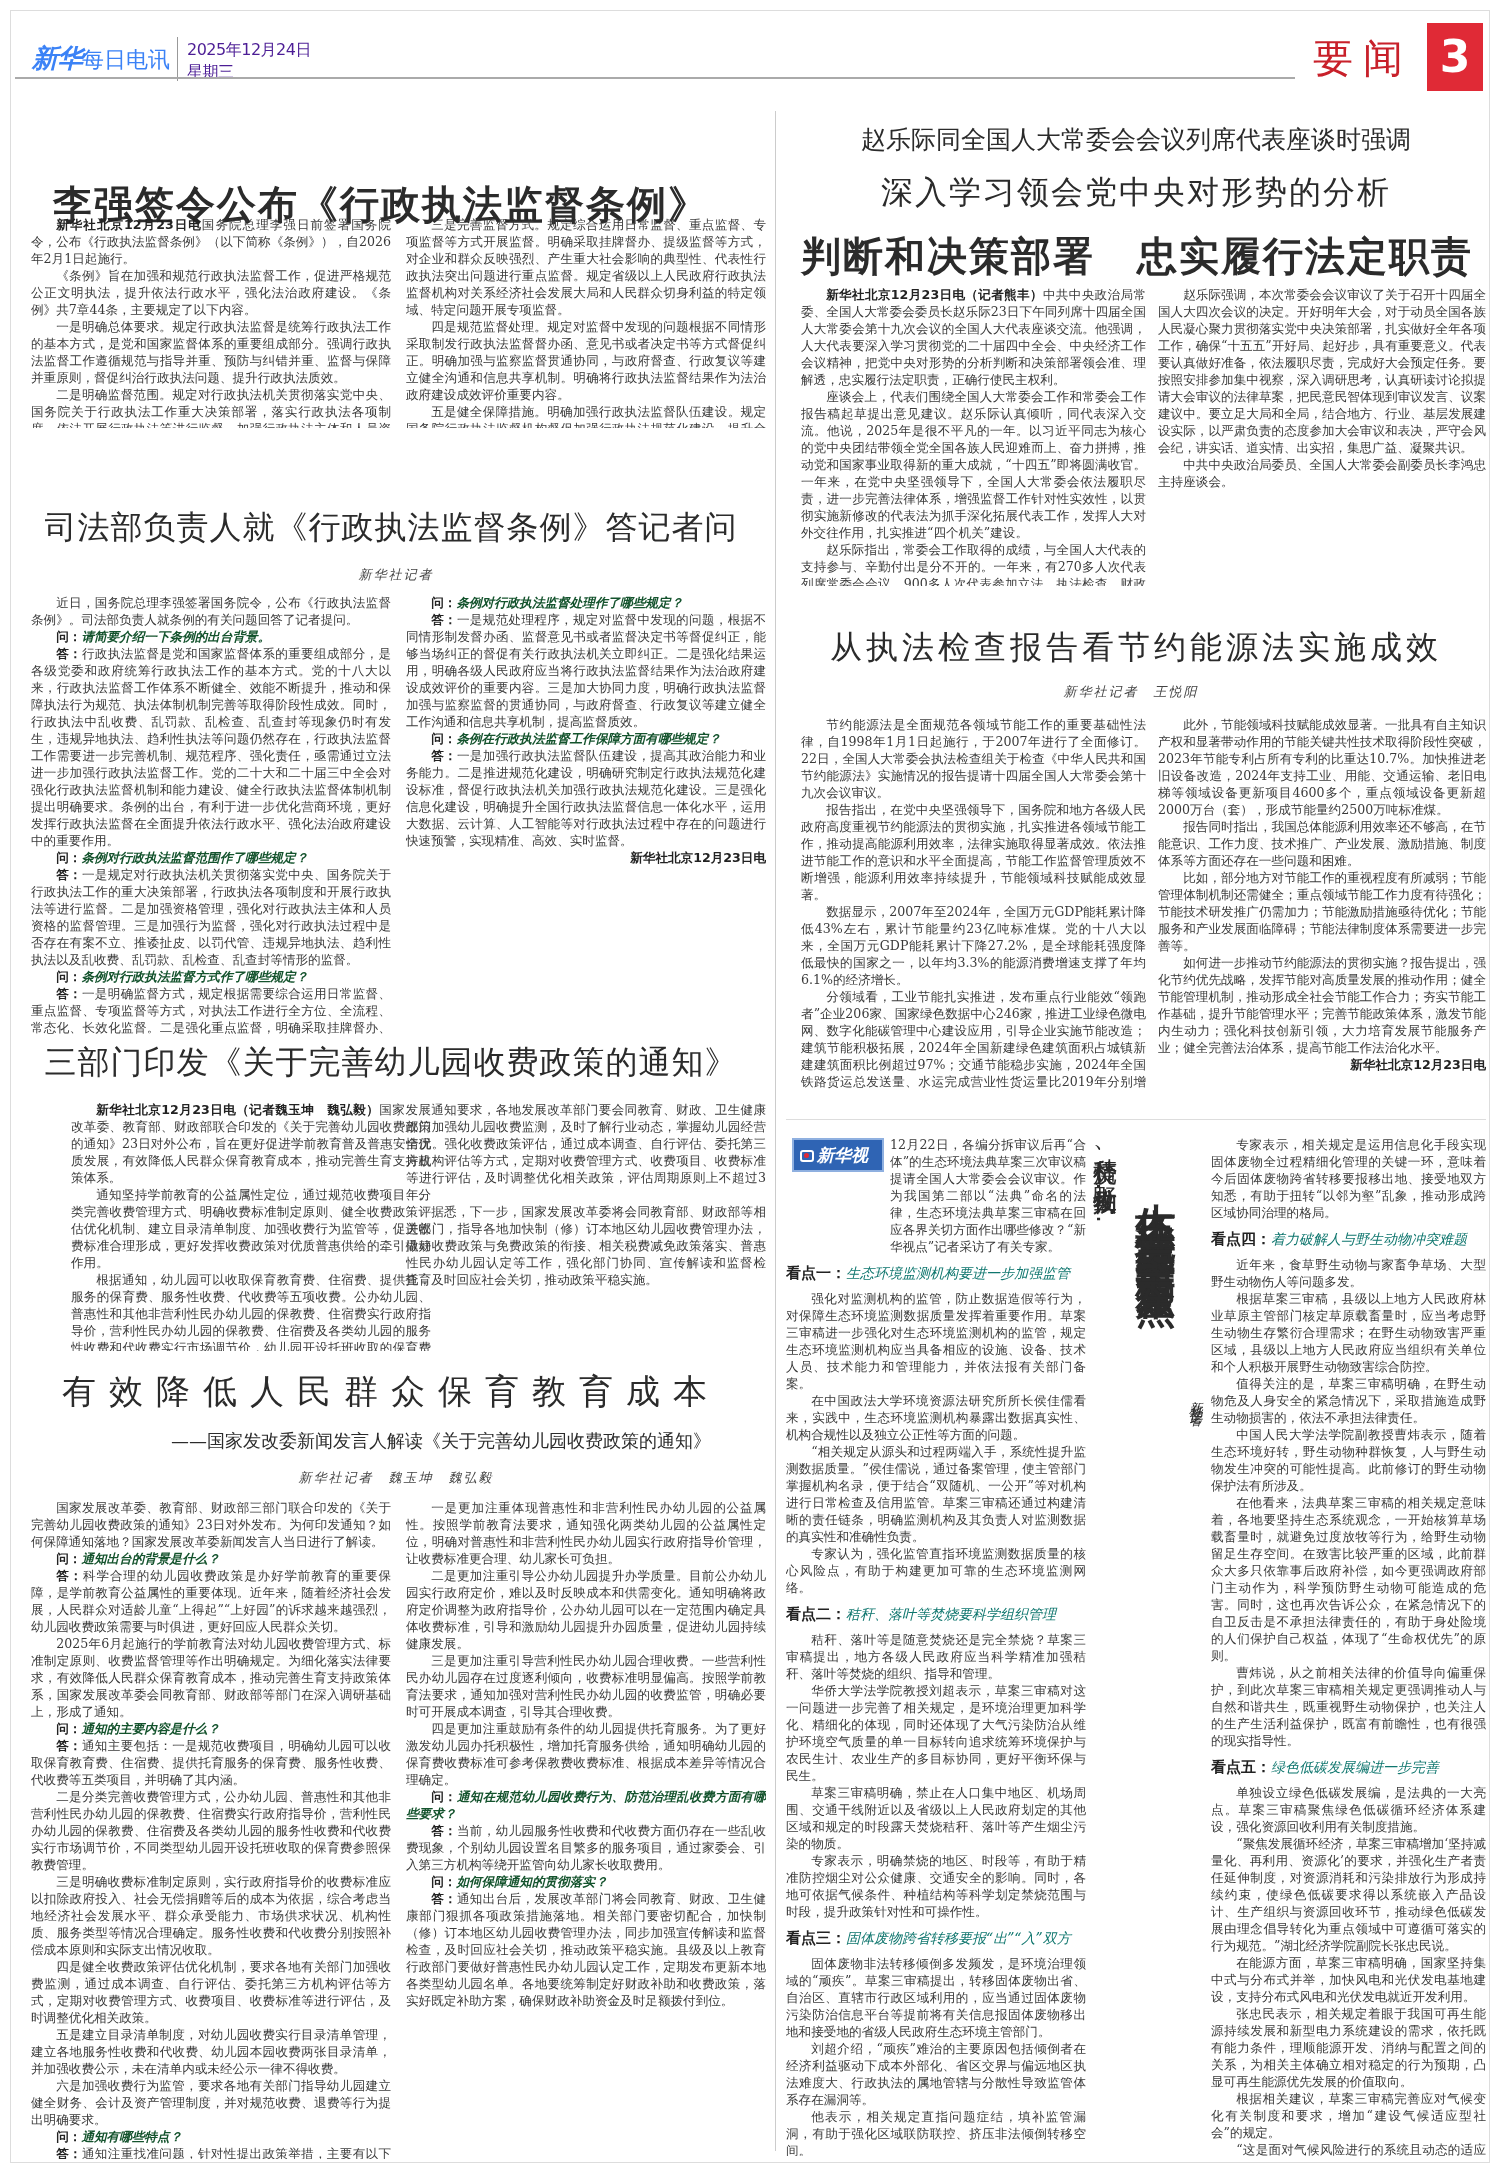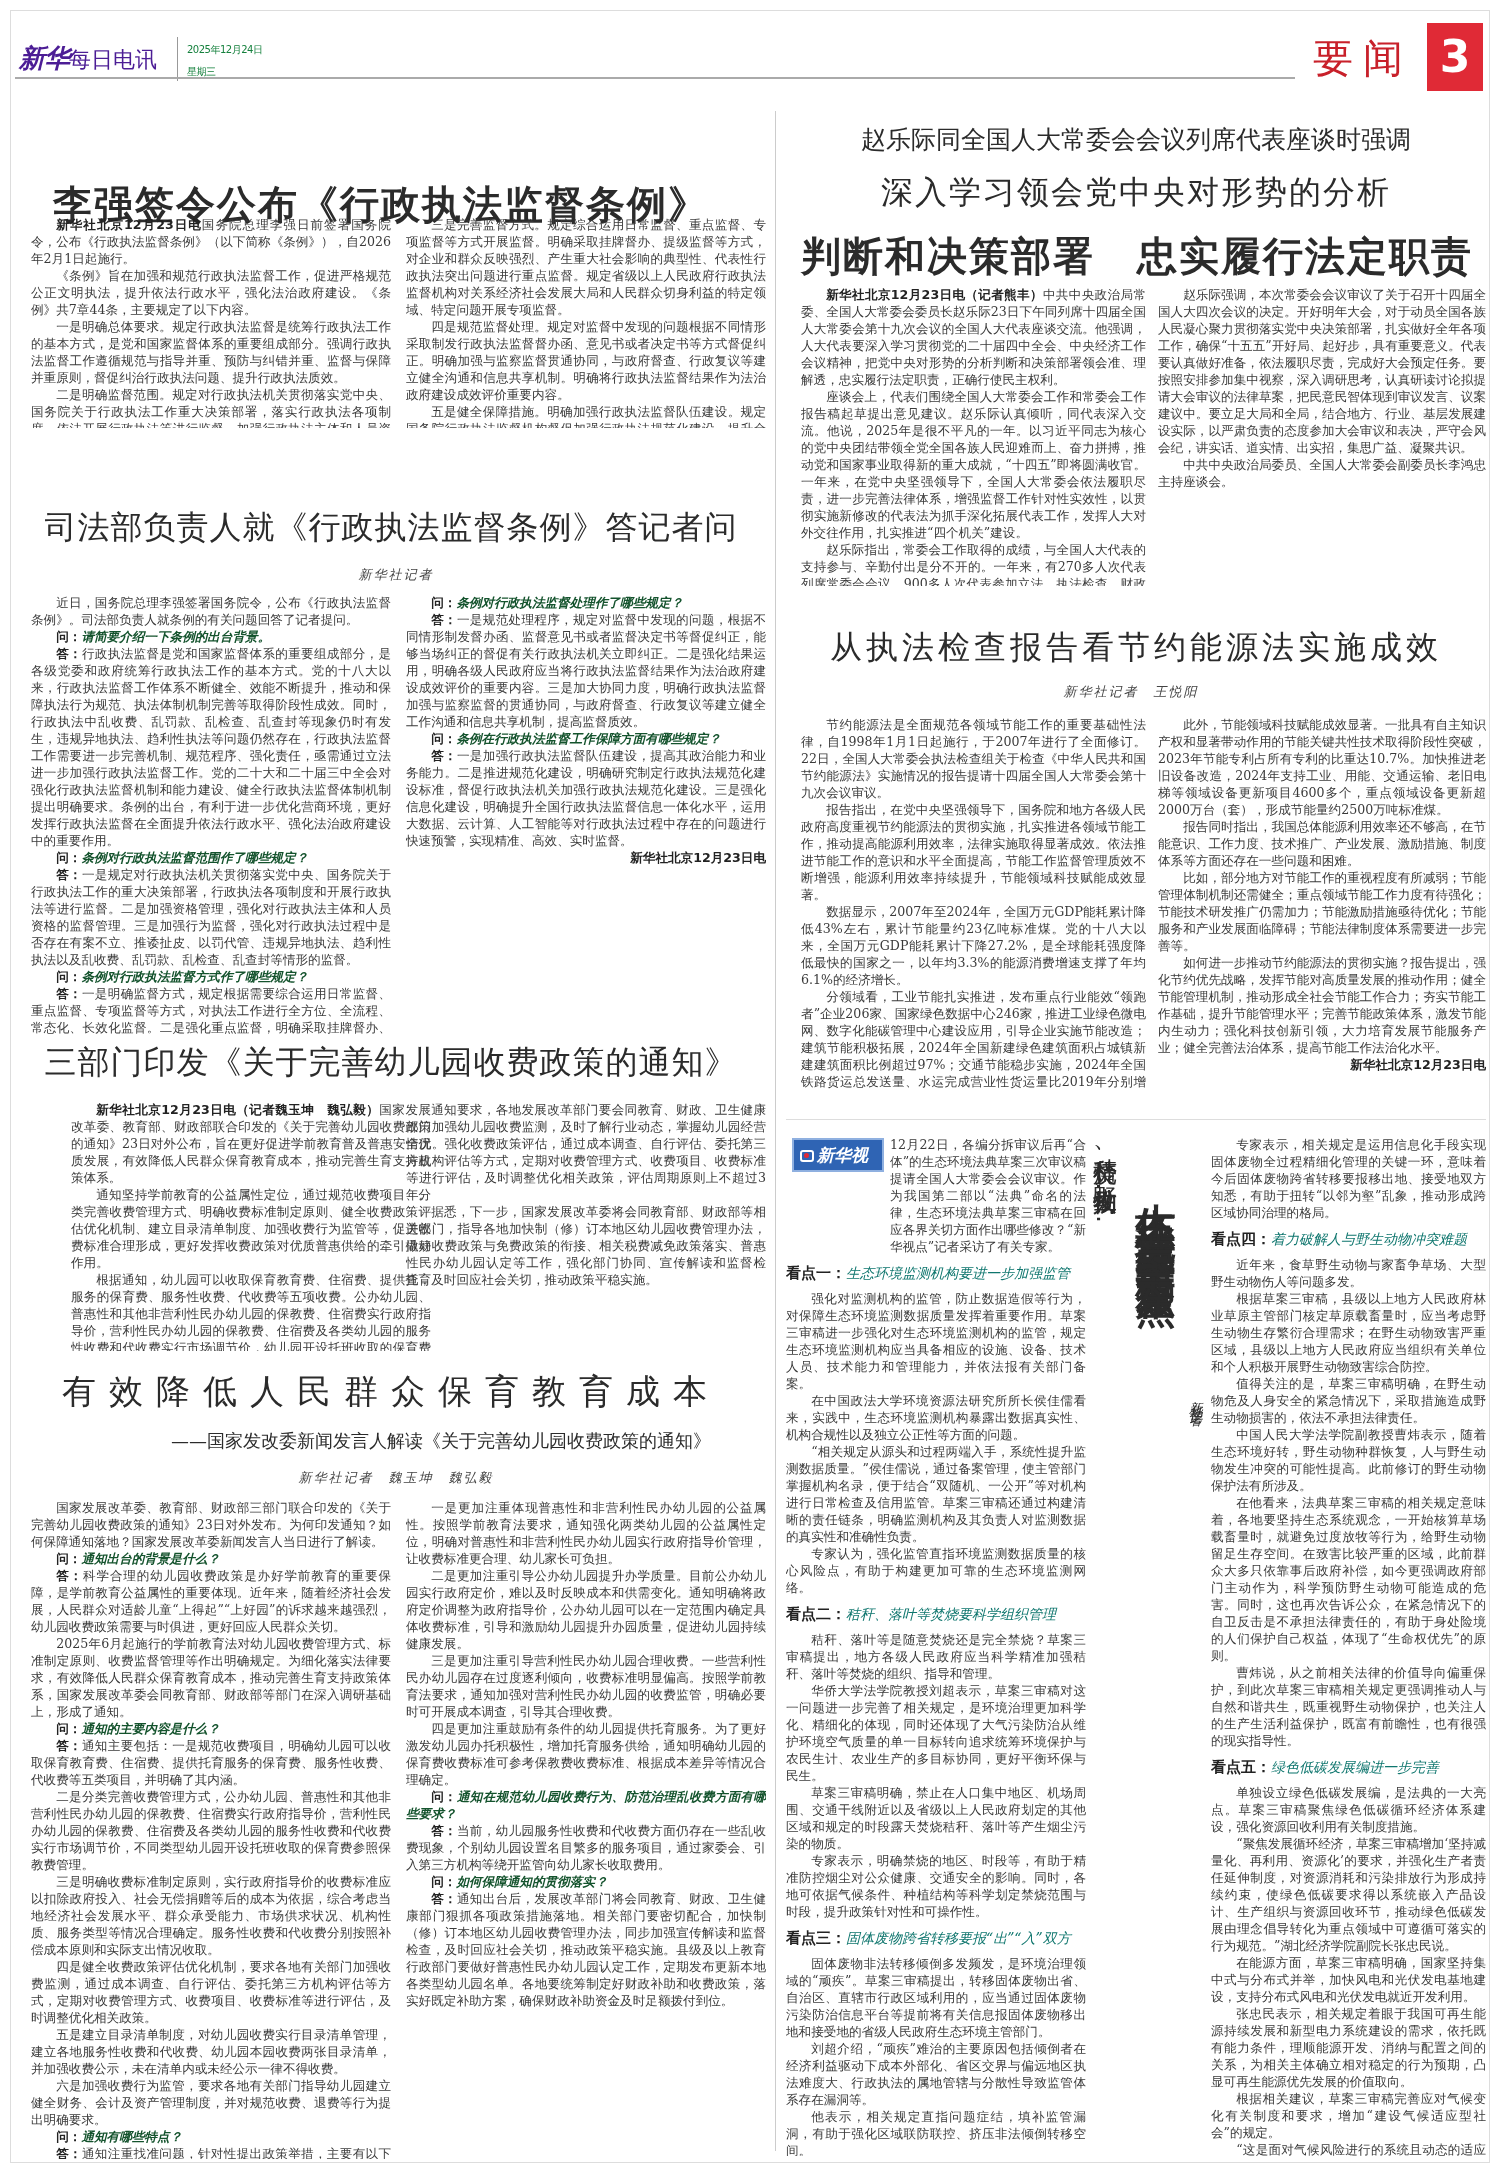--- a/index.html
+++ b/index.html
@@ -3,24 +3,24 @@
 <meta charset="utf-8">
 <style>
   * { box-sizing: border-box; margin: 0; padding: 0; }
   html, body { width: 1500px; height: 2173px; background: #fff; overflow: hidden; }
   body { font-family: "DejaVu Serif", "Liberation Serif", serif; color: #333; position: relative; }
 
   .page { position: absolute; left: 10px; top: 10px; width: 1480px; height: 2153px; border: 1px solid #ddd; }
 
   
   .masthead { position: absolute; left: 0; top: 0; width: 1480px; height: 80px; }
-  .logo { position: absolute; left: 8px; top: 30px; font-family: Liberation Mono, monospace; color: #4c1d95; font-size: 26px; font-weight: bold; font-style: italic; letter-spacing: -1px; }
+  .logo { position: absolute; left: 21px; top: 30px; font-family: Liberation Mono, monospace; color: #3b82f6; font-size: 26px; font-weight: bold; font-style: italic; letter-spacing: -1px; }
   .logo .sub { font-style: normal; font-weight: normal; font-size: 22px; letter-spacing: 0; }
   .mast-divider { position: absolute; left: 166px; top: 26px; width: 1px; height: 44px; background: #999; }
-  .mast-date { position: absolute; left: 176px; top: 28px; font-family: "DejaVu Sans", sans-serif; font-size: 10px; color: #15803d; line-height: 22px; letter-spacing: -0.5px; }
+  .mast-date { position: absolute; left: 176px; top: 28px; font-family: "DejaVu Sans", sans-serif; font-size: 16px; color: #4c1d95; line-height: 22px; letter-spacing: -0.5px; }
   .mast-rule { position: absolute; left: 4px; top: 66px; width: 1280px; height: 2px; background: #aaa; }
   .section-name { position: absolute; left: 1302px; top: 20px; font-size: 40px; color: #c8202a; letter-spacing: 10px; font-weight: normal; }
   .page-badge { position: absolute; left: 1416px; top: 12px; width: 56px; height: 68px; background: #e02a36; color: #fff; font-family: "DejaVu Sans", sans-serif; font-size: 44px; font-weight: bold; text-align: center; line-height: 68px; }
 
   
   .headline { position: absolute; text-align: center; color: #2b2b2b; font-weight: bold; white-space: nowrap; }
   .byline { position: absolute; text-align: center; font-size: 13px; color: #444; letter-spacing: 2px; }
   .col { position: absolute; font-size: 12.6px; line-height: 17px; color: #3a3a3a; text-align: justify; overflow: hidden; }
   .col p { text-indent: 2em; }
   .col p.noind { text-indent: 0; }

